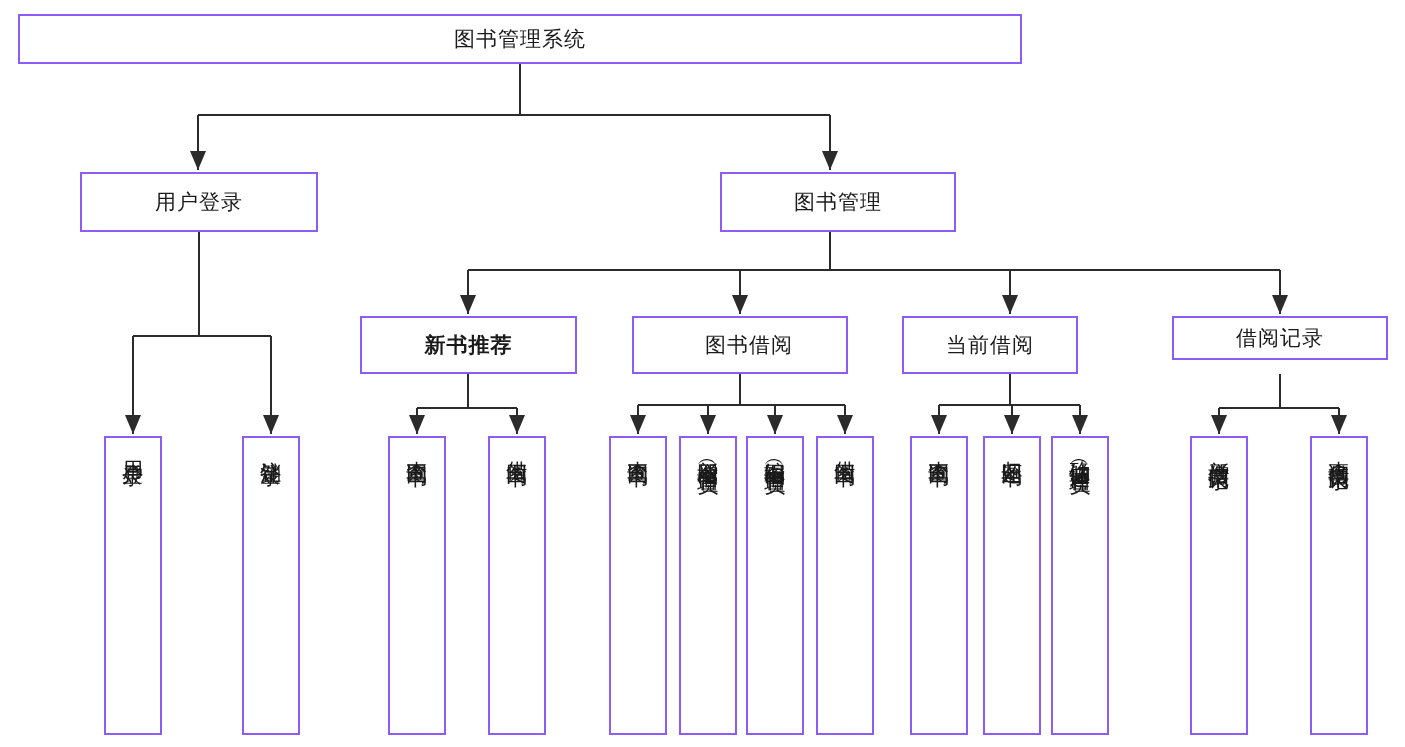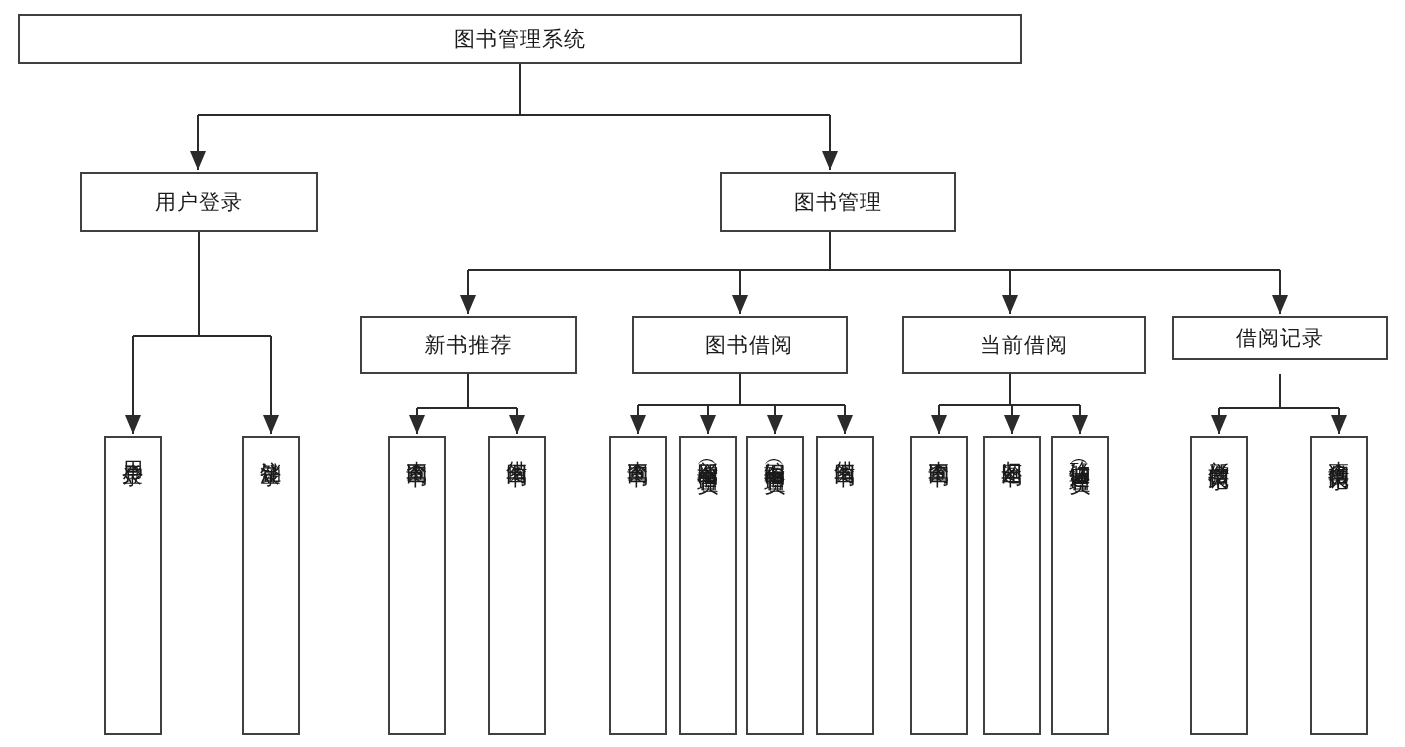--- a/index.html
+++ b/index.html
@@ -21,21 +21,21 @@
     position: absolute;
     left: 0;
     top: 0;
     width: 1405px;
     height: 747px;
     pointer-events: none;
   }
   .node {
     position: absolute;
     box-sizing: border-box;
-    border: 2px solid #404040;
+    border: 2px solid #8b5cf6;
     background: #ffffff;
     display: flex;
     align-items: center;
     justify-content: center;
     color: #1a1a1a;
   }
   .node.horiz {
     font-size: 21px;
     letter-spacing: 1px;
   }
@@ -128,27 +128,27 @@
   <div id="nodes-layer">
       <div class="node horiz" style="left: 18px; top: 14px; width: 1004px; height: 50px;">
         <span class="hlabel">图书管理系统</span>
       </div>
       <div class="node horiz" style="left: 80px; top: 172px; width: 238px; height: 60px;">
         <span class="hlabel">用户登录</span>
       </div>
       <div class="node horiz" style="left: 712px; top: 172px; width: 236px; height: 60px; margin-left: 8px;">
         <span class="hlabel">图书管理</span>
       </div>
-      <div class="node horiz" style="left: 360px; top: 316px; width: 217px; height: 58px;">
+      <div class="node horiz" style="left: 360px; top: 316px; width: 217px; height: 58px; font-weight: bold;">
         <span class="hlabel">新书推荐</span>
       </div>
       <div class="node horiz" style="left: 632px; top: 316px; width: 216px; height: 58px; padding-left: 18px;">
         <span class="hlabel">图书借阅</span>
       </div>
-      <div class="node horiz" style="left: 902px; top: 316px; width: 244px; height: 58px;">
+      <div class="node horiz" style="left: 902px; top: 316px; width: 176px; height: 58px;">
         <span class="hlabel">当前借阅</span>
       </div>
       <div class="node horiz" style="left: 1172px; top: 316px; width: 216px; height: 44px;">
         <span class="hlabel">借阅记录</span>
       </div>
       <div class="node vert" style="left: 104px; top: 436px; width: 58px; height: 299px;">
         <span class="vlabel">用户登录</span>
       </div>
       <div class="node vert" style="left: 242px; top: 436px; width: 58px; height: 299px;">
         <span class="vlabel">注销登录</span>

